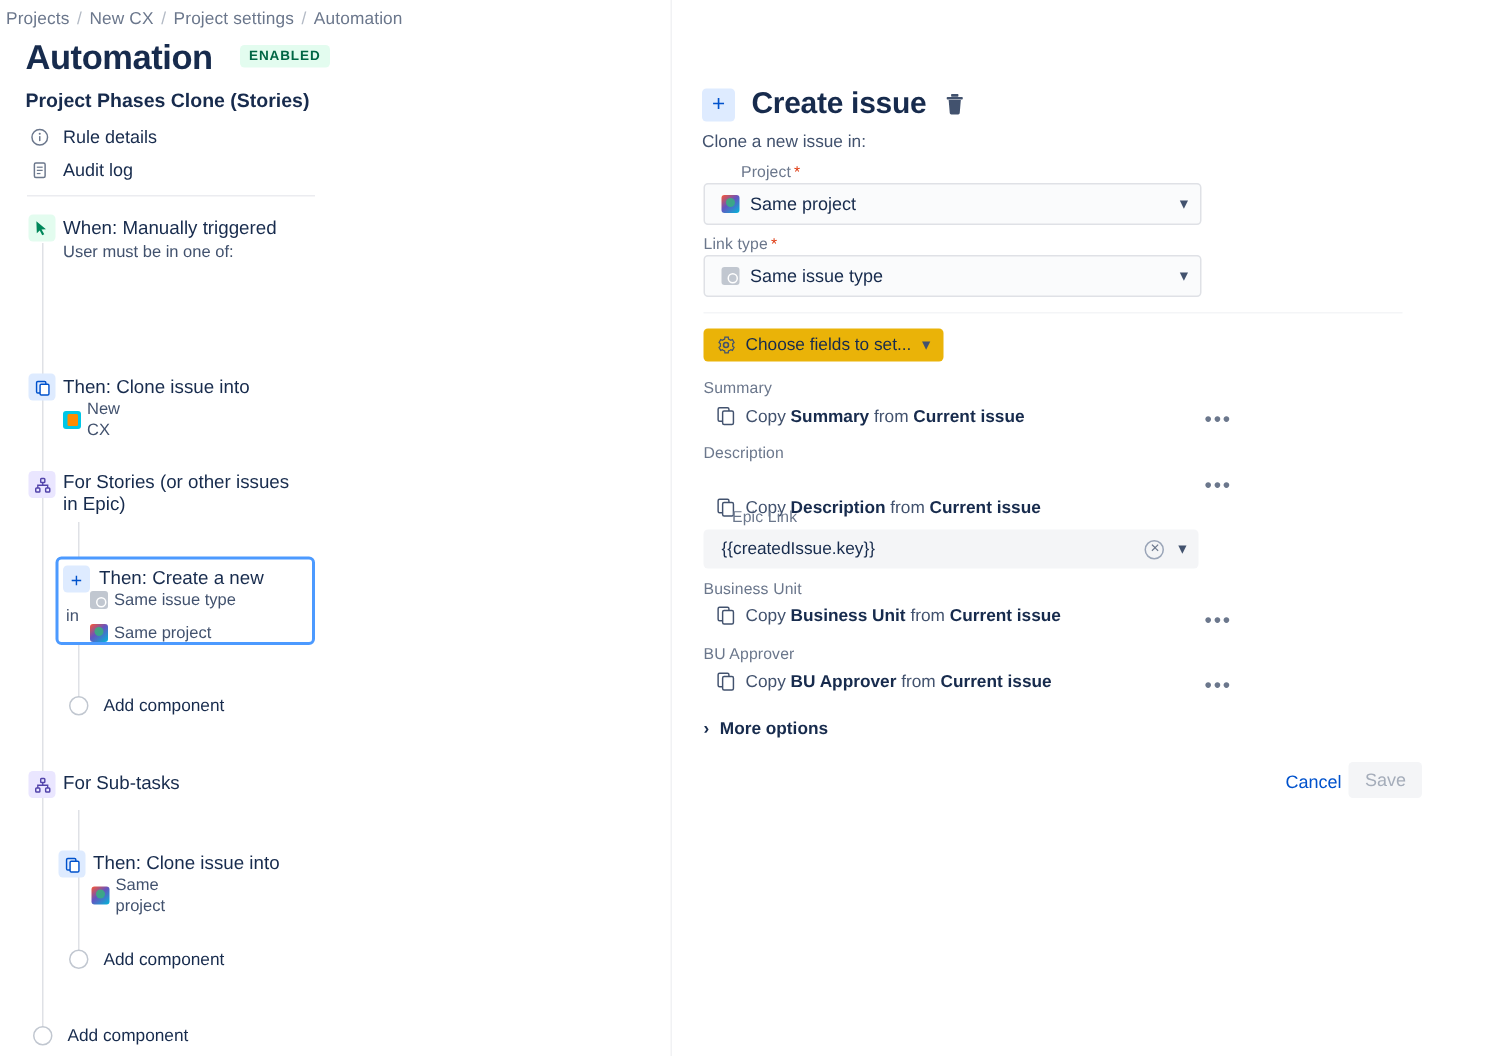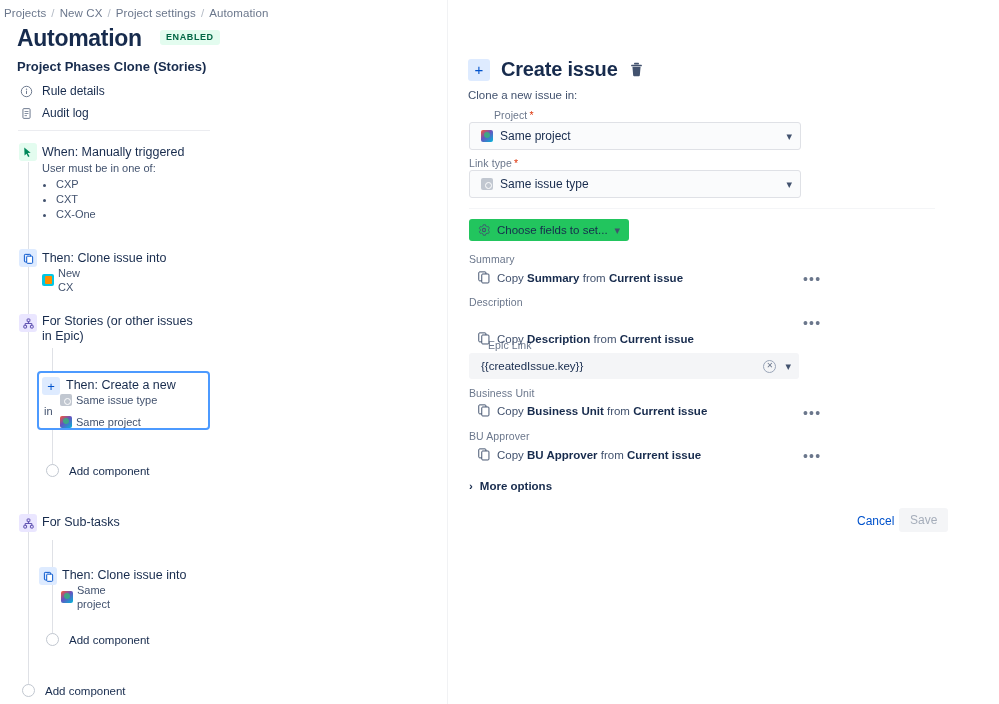--- a/index.html
+++ b/index.html
@@ -252,21 +252,21 @@
     position: absolute;
     left: 469px; top: 208px;
     width: 466px; height: 1px;
     background: #f4f5f7;
   }
 
   .choose-fields {
     position: absolute;
     left: 469px; top: 219px;
     height: 22px;
-    background: #22c55e;
+    background: #eab308;
     border-radius: 3px;
     display: flex; align-items: center; gap: 7px;
     padding: 0 9px 0 9px;
     font-size: 11.5px; color: #172b4d;
     cursor: pointer;
   }
 
   .fld-row {
     position: absolute;
     left: 478px;
@@ -378,25 +378,20 @@
 
   <div class="node">
     <div class="node-ico ico-trigger" style="left:19px; top:143px;">
       <svg width="12" height="12" viewBox="0 0 16 16">
           <path d="M3 2 L11.5 9 L7.6 9.4 L10 13.6 L8.2 14.5 L6 10.2 L3.4 12.6 Z" fill="#00875a"></path>
         </svg>
     </div>
     <div class="node-title" style="left:42px; top:145px; width:250px;">When: Manually triggered</div>
     <div class="node-sub" style="left:42px; top:161px; width:230px;">
       <span>User must be in one of:</span>
-      <ul>
-        <li>CXP</li>
-        <li>CXT</li>
-        <li>CX-One</li>
-      </ul>
     </div>
   </div>
 
   <div class="node">
     <div class="node-ico ico-action" style="left:19px; top:249px;">
       <svg width="11" height="11" viewBox="0 0 16 16">
           <rect x="2" y="2" width="9" height="11" rx="1.2" fill="none" stroke="#0052cc" stroke-width="1.4"></rect>
           <rect x="5.4" y="4.6" width="8.6" height="10.4" rx="1.2" fill="#ffffff" stroke="#0052cc" stroke-width="1.4"></rect>
         </svg>
     </div>

